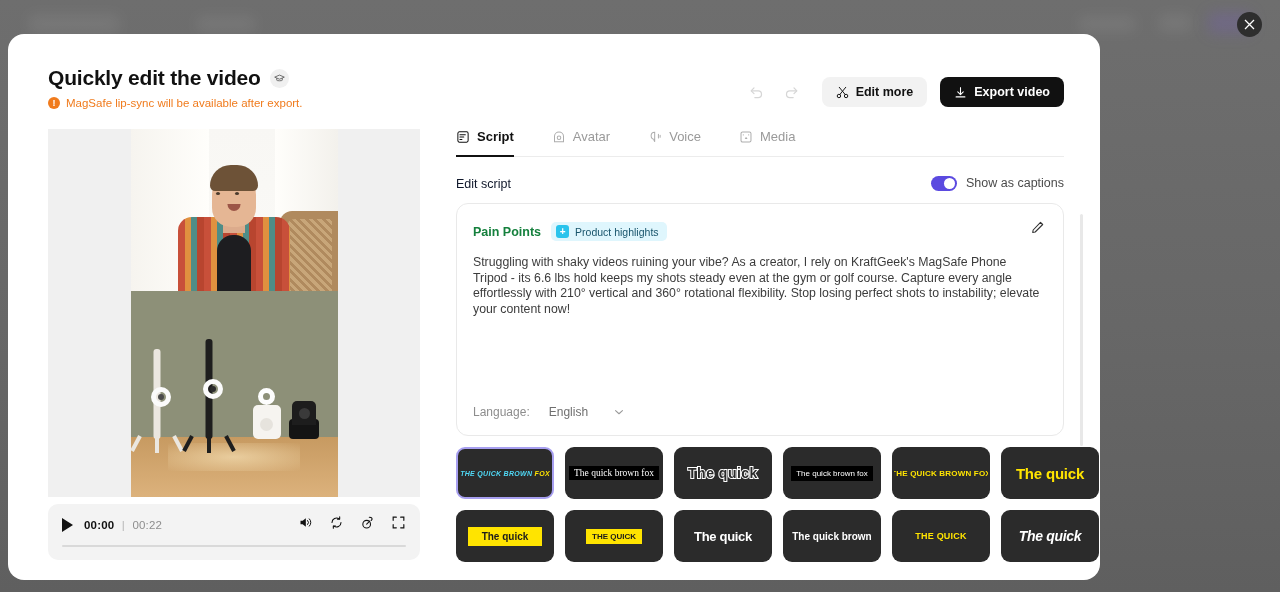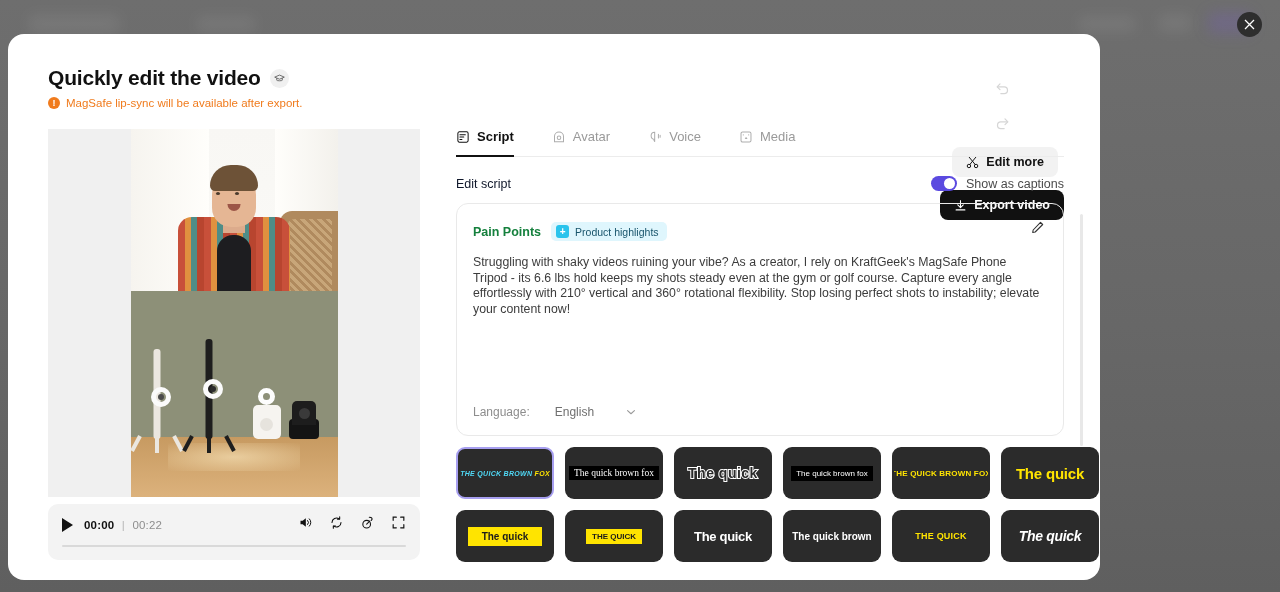--- a/index.html
+++ b/index.html
@@ -61,21 +61,21 @@
   }
   .notice-ico {
     width: 12px; height: 12px; border-radius: 50%;
     background: #f07b1d; color: #fff;
     font-size: 9px; font-weight: bold;
     display: flex; align-items: center; justify-content: center;
     line-height: 1;
   }
   .header-actions {
     position: absolute; right: 36px; top: 43px;
-    display: flex; align-items: center; gap: 13px; flex-direction: column;
+    display: flex; align-items: center; gap: 13px;
   }
   .icon-btn {
     width: 22px; height: 22px; border: none; background: none;
     cursor: pointer; display: flex; align-items: center; justify-content: center;
   }
   .btn {
     display: flex; align-items: center; gap: 7px;
     border: none; cursor: pointer;
     font-family: "Liberation Sans", sans-serif;
     font-size: 12.5px; font-weight: bold;
@@ -163,21 +163,21 @@
     display:flex; align-items:center; gap:7px;
     padding-bottom: 11px; cursor:pointer;
     font-size: 13px; color:#9a9a9a;
     border-bottom: 2px solid transparent; margin-bottom:-1px;
   }
   .tab.active { color:#111; font-weight:bold; border-bottom-color:#111; }
   .section-head {
     margin-top: 19px; display:flex; align-items:center;
   }
   .section-label { font-size:12.5px; color:#0f172a; font-weight:500; }
-  .toggle-wrap{margin-left:auto;display:flex;align-items:center;gap:9px;cursor:pointer;}
+  .toggle-wrap{margin-left:auto;display:flex;gap:9px;cursor:pointer;}
   .toggle{width:26px;height:15px;border-radius:8px;background:#5b4ae0;position:relative;}
   .toggle::after{content:'';position:absolute;right:2px;top:2px;width:11px;height:11px;border-radius:50%;background:#fff;}
   .toggle-label{font-size:12.5px;color:#4b4b4b;}
 
   .script-card {
     margin-top: 12px;
     border:1px solid #e9e9e9; border-radius: 12px;
     height: 233px; padding: 18px 18px 0 14px;
     position: relative;
   }
@@ -190,21 +190,21 @@
   }
   .chip-ico{width:13px;height:13px;border-radius:3px;background:#29c3ec;
     display:flex;align-items:center;justify-content:center;color:#fff;font-size:10px;line-height:1;font-weight:bold;}
   .pencil{position:absolute;right:18px;top:16px;cursor:pointer;}
   .script-text{
     margin: 14px 2px 0 2px;
     font-size: 12.3px; line-height: 1.28; color:#3c3c3c;
   }
   .lang-row{
     position:absolute;left:16px;bottom:16px;
-    display:flex;align-items:center;gap:25px;font-size:12px;color:#8d8d8d;cursor:pointer;
+    display:flex;align-items:center;gap:19px;font-size:12px;color:#8d8d8d;cursor:pointer;
   }
   .lang-val{color:#6f6f6f;}
 
   .caption-head{margin-top:18px;font-size:12.8px;font-weight:500;color:#111;}
   .cap-grid{
     margin-top: 11px;
     display:grid; grid-template-columns: repeat(7, 98px);
     gap: 11px 11px;
   }
   .cap{

